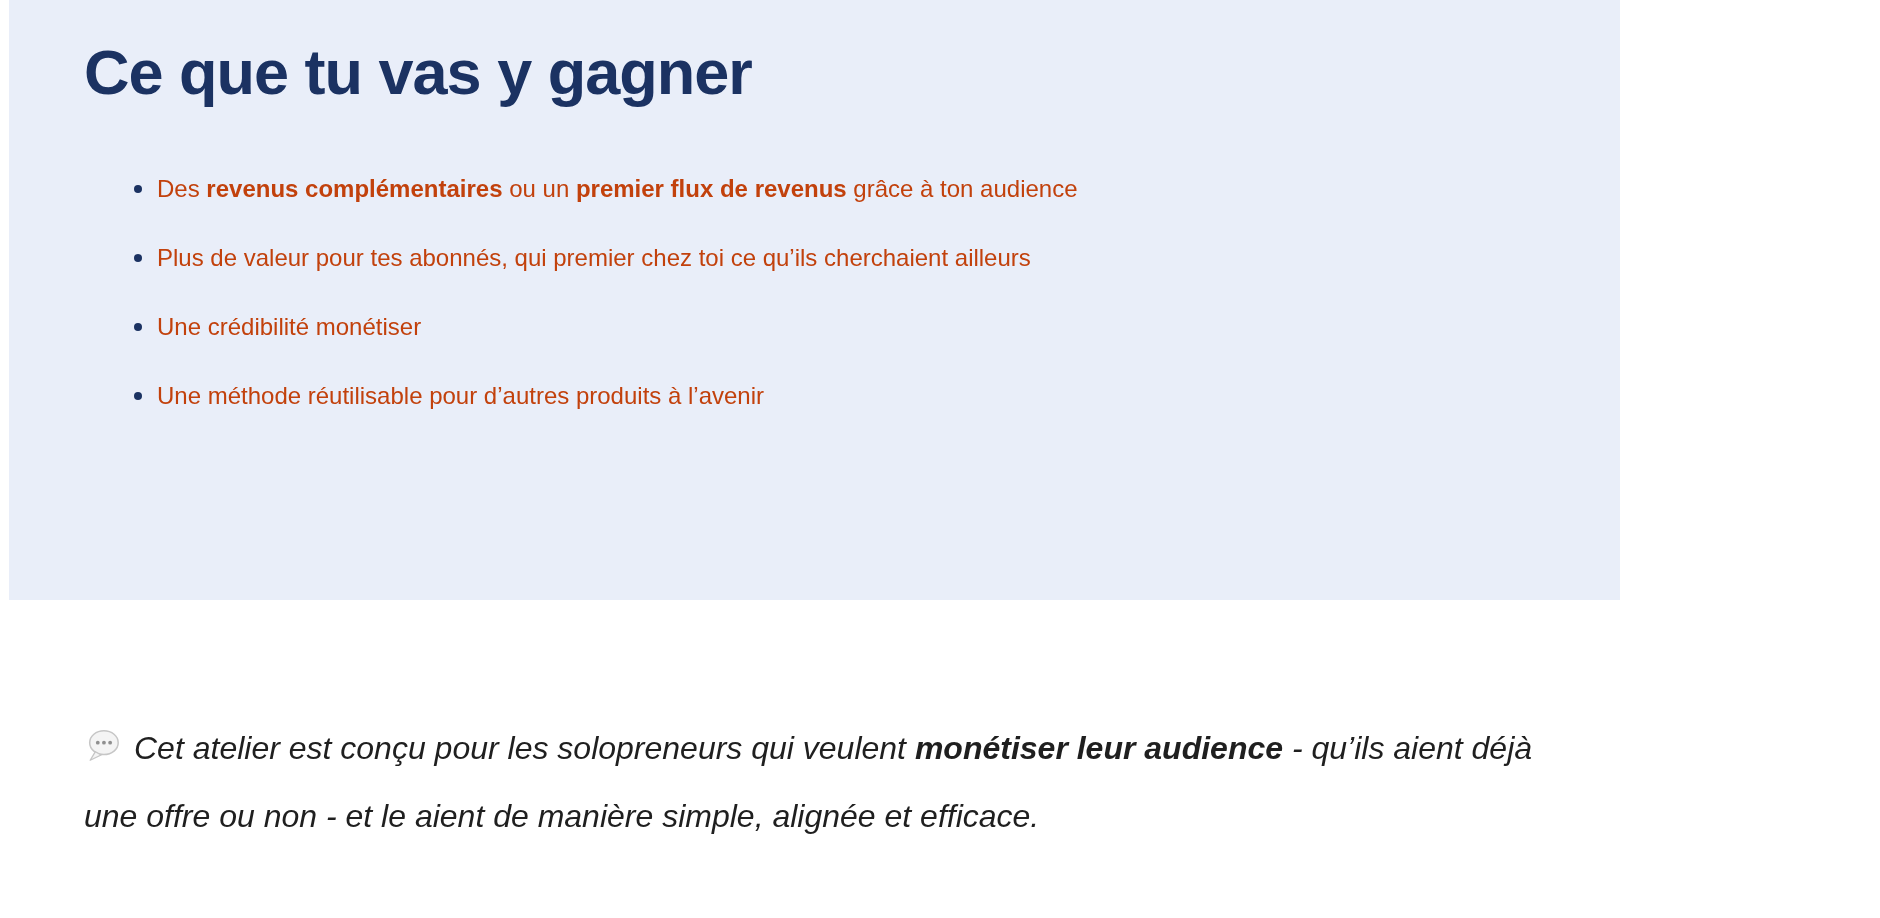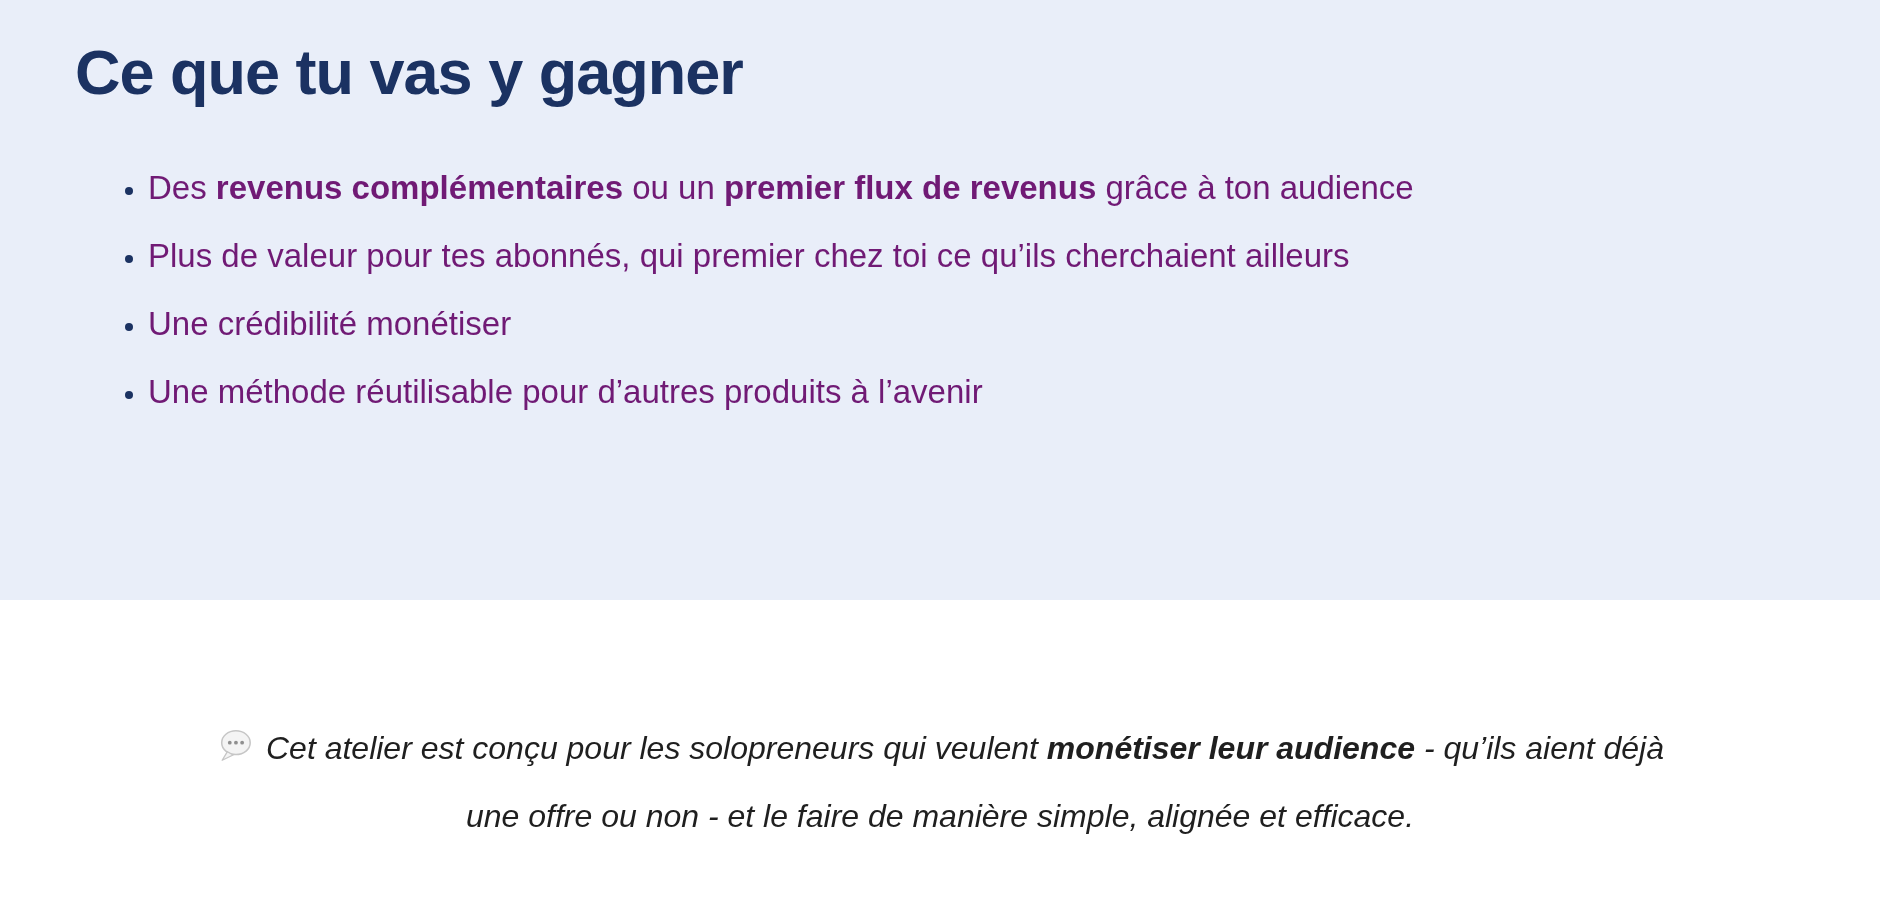--- a/index.html
+++ b/index.html
@@ -5,21 +5,21 @@
   * { box-sizing: border-box; }
   html, body {
     margin: 0;
     padding: 0;
     width: 1880px;
     height: 918px;
     background: #ffffff;
     font-family: "Liberation Sans", sans-serif;
     overflow: hidden;
   }
-  .page { width: 1880px; height: 918px; }
+  .page { width: 1620px; height: 918px; padding-left: 9px; }
 
   
   .panel {
     width: 100%;
     height: 600px;
     background: #E9EEF9;
     padding: 34px 75px 0 75px;
   }
   .panel h1 {
     margin: 0 0 58px 0;
@@ -28,37 +28,37 @@
     font-weight: 800;
     letter-spacing: -1px;
     color: #1B3262;
   }
   .benefits {
     margin: 22px 0 0 0;
     padding: 0 0 0 73px;
     list-style: disc outside;
   }
   .benefits li {
-    font-size: 33px;
+    font-size: 24px;
     line-height: 40px;
     margin-bottom: 28px;
-    color: #701a75;
+    color: #c2410c;
   }
   .benefits li::marker { color: #1B3262; font-size: 28px; }
   .b { font-weight: 700; }
 
   
   .note {
     margin: 114px 75px 0 75px;
     font-size: 32px;
     line-height: 68px;
     font-style: italic;
     color: #1F1F1F;
   }
-  .note-line { display: block; white-space: nowrap; text-align: center; }
+  .note-line { display: block; white-space: nowrap; }
   .emoji {
     display: inline-block;
     width: 38px;
     height: 38px;
     margin-right: 12px;
     vertical-align: -6px;
     font-style: normal;
   }
   .emoji svg { width: 100%; height: 100%; display: block; }
 </style>
@@ -95,17 +95,17 @@
         <svg viewBox="0 0 40 40" aria-hidden="true">
           <ellipse cx="21" cy="16.5" rx="15" ry="12.5" fill="#F4F4F4" stroke="#C6C6C6" stroke-width="1.6"></ellipse>
           <path d="M12 26 L6.5 35 L18 29.5 Z" fill="#F4F4F4" stroke="#C6C6C6" stroke-width="1.4" stroke-linejoin="round"></path>
           <circle cx="14.5" cy="16.5" r="2" fill="#8F8F8F"></circle>
           <circle cx="21" cy="16.5" r="2" fill="#8F8F8F"></circle>
           <circle cx="27.5" cy="16.5" r="2" fill="#8F8F8F"></circle>
         </svg>
       </span><span><span>Cet atelier est conçu pour les solopreneurs qui veulent </span><span class="b">monétiser leur audience</span><span> - qu’ils aient déjà</span></span>
     </span>
     <span class="note-line">
-      <span><span>une offre ou non - et le faire de manière simple, alignée et efficace.</span></span>
+      <span><span>une offre ou non - et le aient de manière simple, alignée et efficace.</span></span>
     </span>
   </p>
 
 </div>
 
 </body></html>

